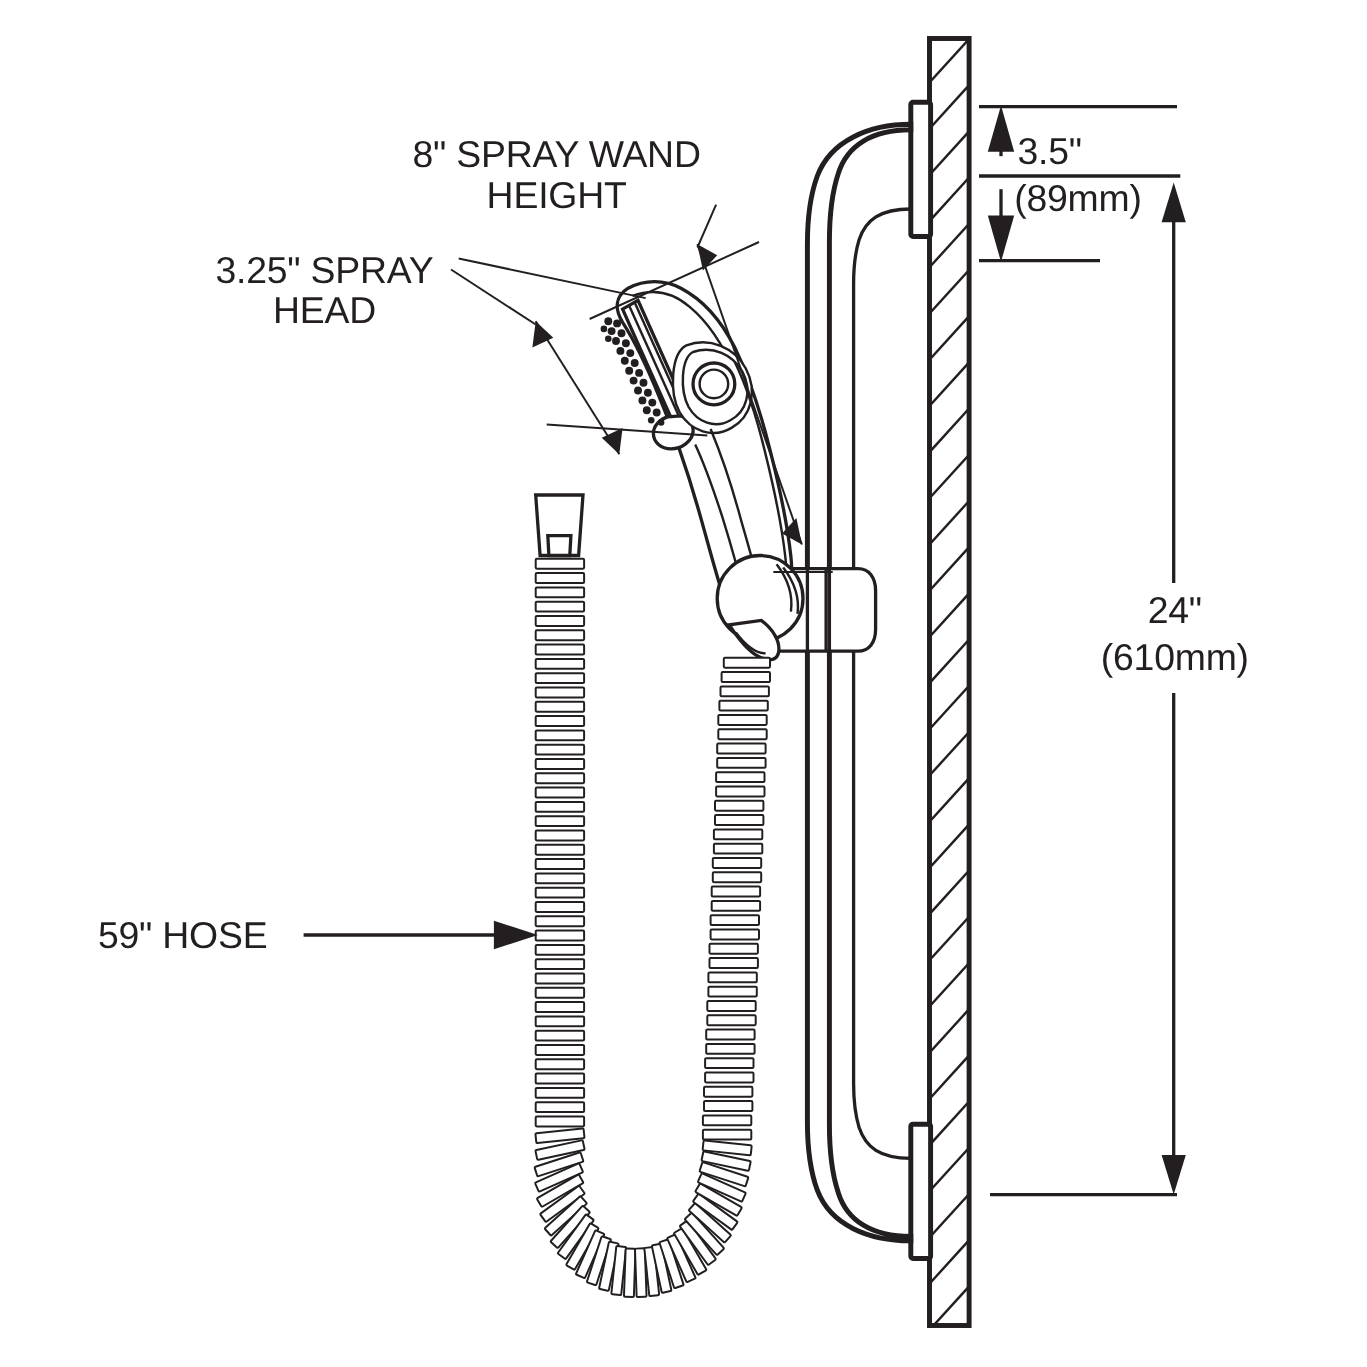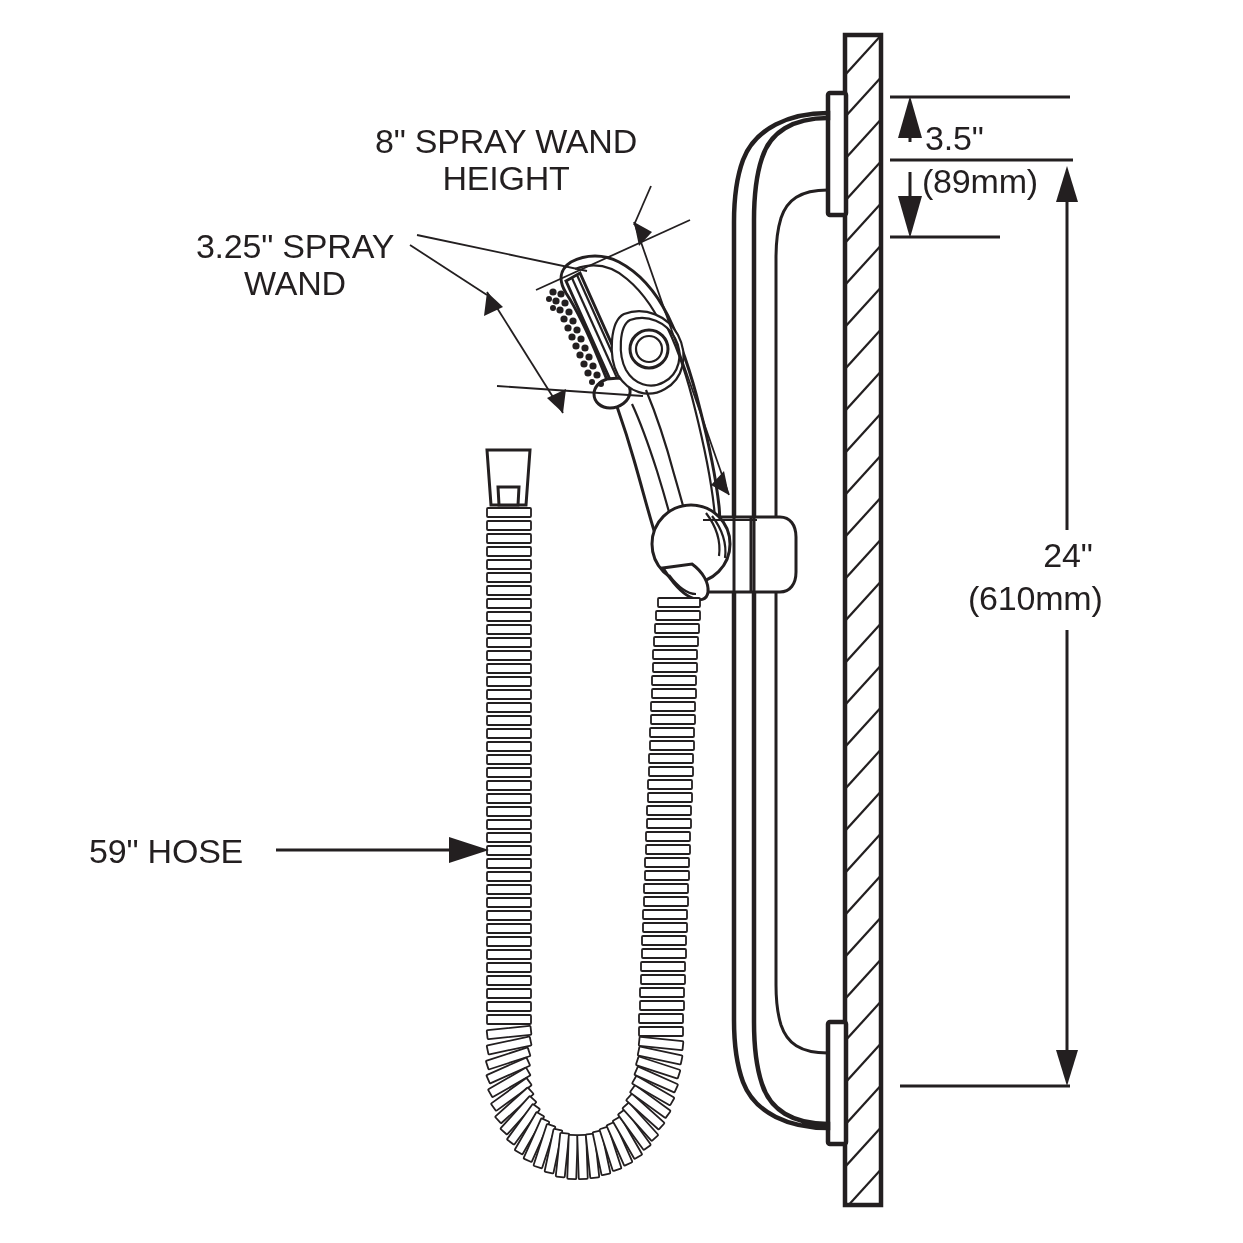--- a/index.html
+++ b/index.html
@@ -72,21 +72,21 @@
     top: 537px;
     width: 200px;
     font-size: 34px;
     text-align: center;
   }
   #label-dim-24-mm {
     left: 968px;
     top: 580px;
     width: 200px;
     font-size: 34px;
-    text-align: left;
+    text-align: center;
   }
   .ln { stroke: #231f20; fill: none; }
   .thick { stroke-width: 4.5; }
   .med { stroke-width: 3; }
   .thin { stroke-width: 2.2; }
   .hair { stroke-width: 1.8; }
   .fillw { fill: #ffffff; }
   .arrowfill { fill: #231f20; stroke: none; }
 </style>
 </head>
@@ -455,21 +455,21 @@
 
     <g>
       <line class="ln med" x1="276" y1="850" x2="460" y2="850"></line>
       <polygon class="arrowfill" points="489,850 449,837 449,863"></polygon>
     </g>
 
   </svg>
 
   <div class="lbl" id="label-spray-wand"><span>8" SPRAY WAND</span><br><span>HEIGHT</span></div>
 
-  <div class="lbl" id="label-spray-head"><span>3.25" SPRAY</span><br><span>WAND</span><br></div>
+  <div class="lbl" id="label-spray-head"><span>3.25" SPRAY</span><br><span>HEAD</span><br></div>
 
   <div class="lbl" id="label-hose">59" HOSE</div>
 
   <div class="lbl" id="label-dim-35">3.5"</div>
   <div class="lbl" id="label-dim-35-mm">(89mm)</div>
 
   <div class="lbl" id="label-dim-24">24"</div>
   <div class="lbl" id="label-dim-24-mm">(610mm)</div>
 
 </div>

